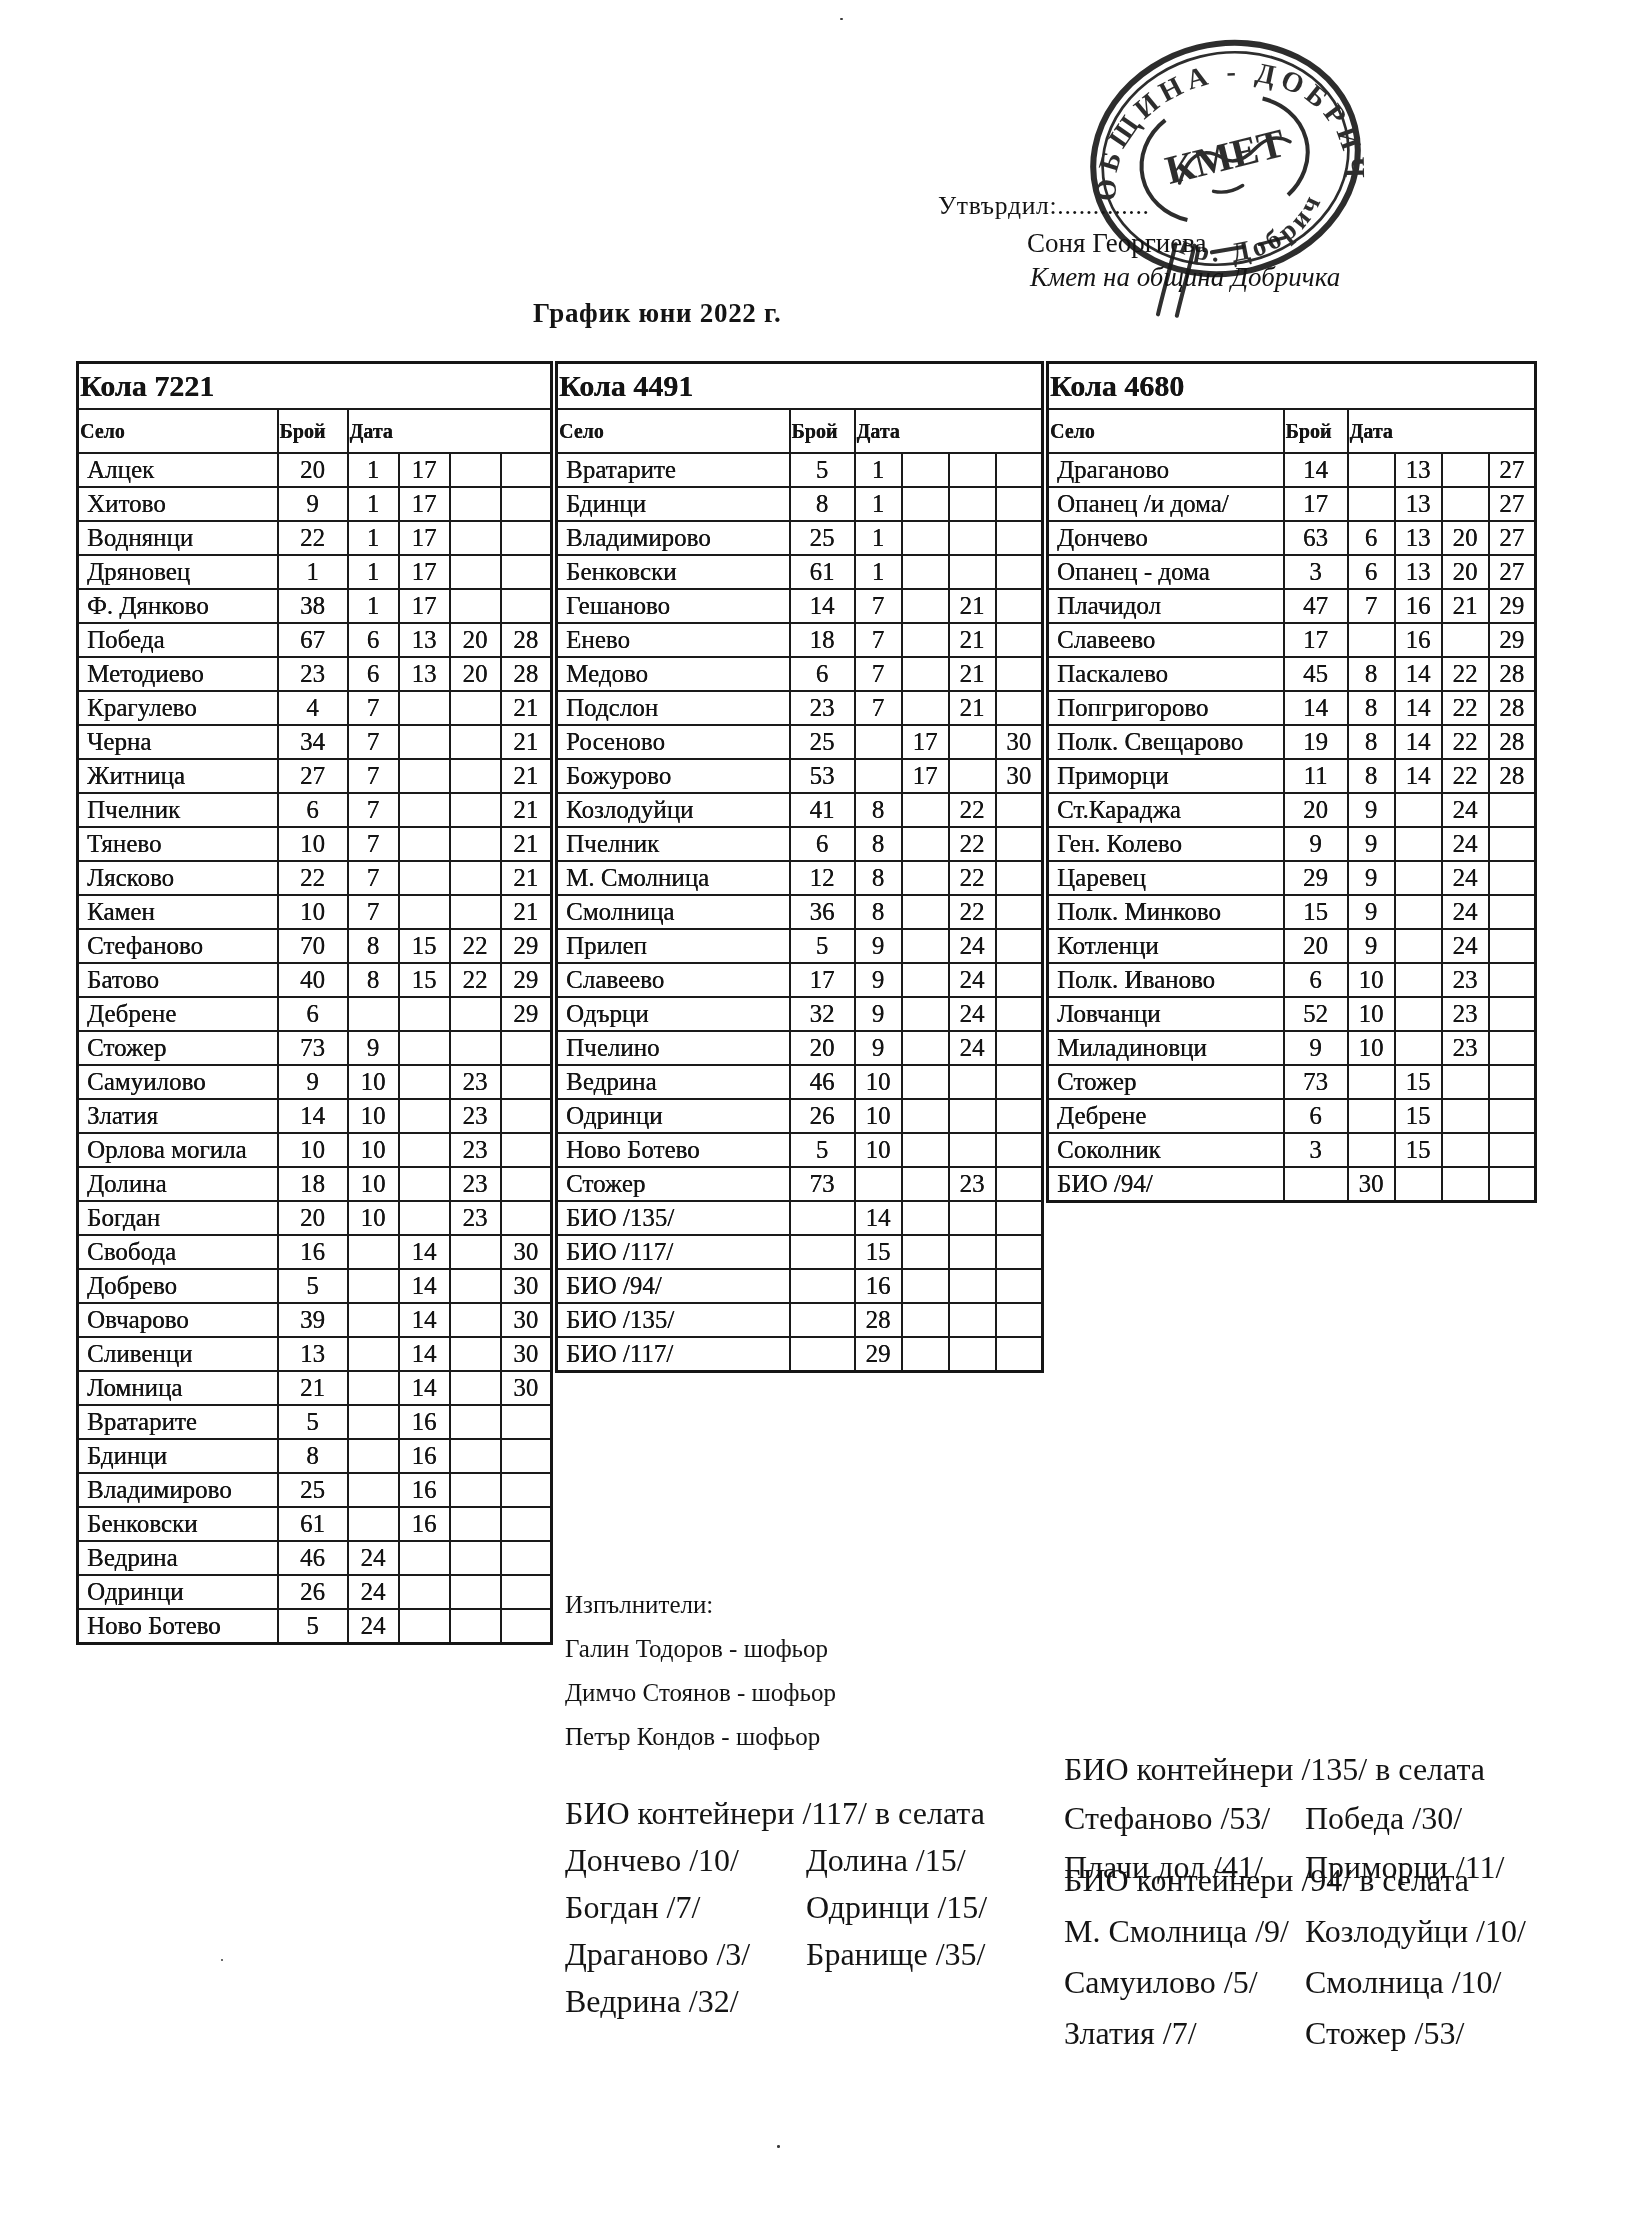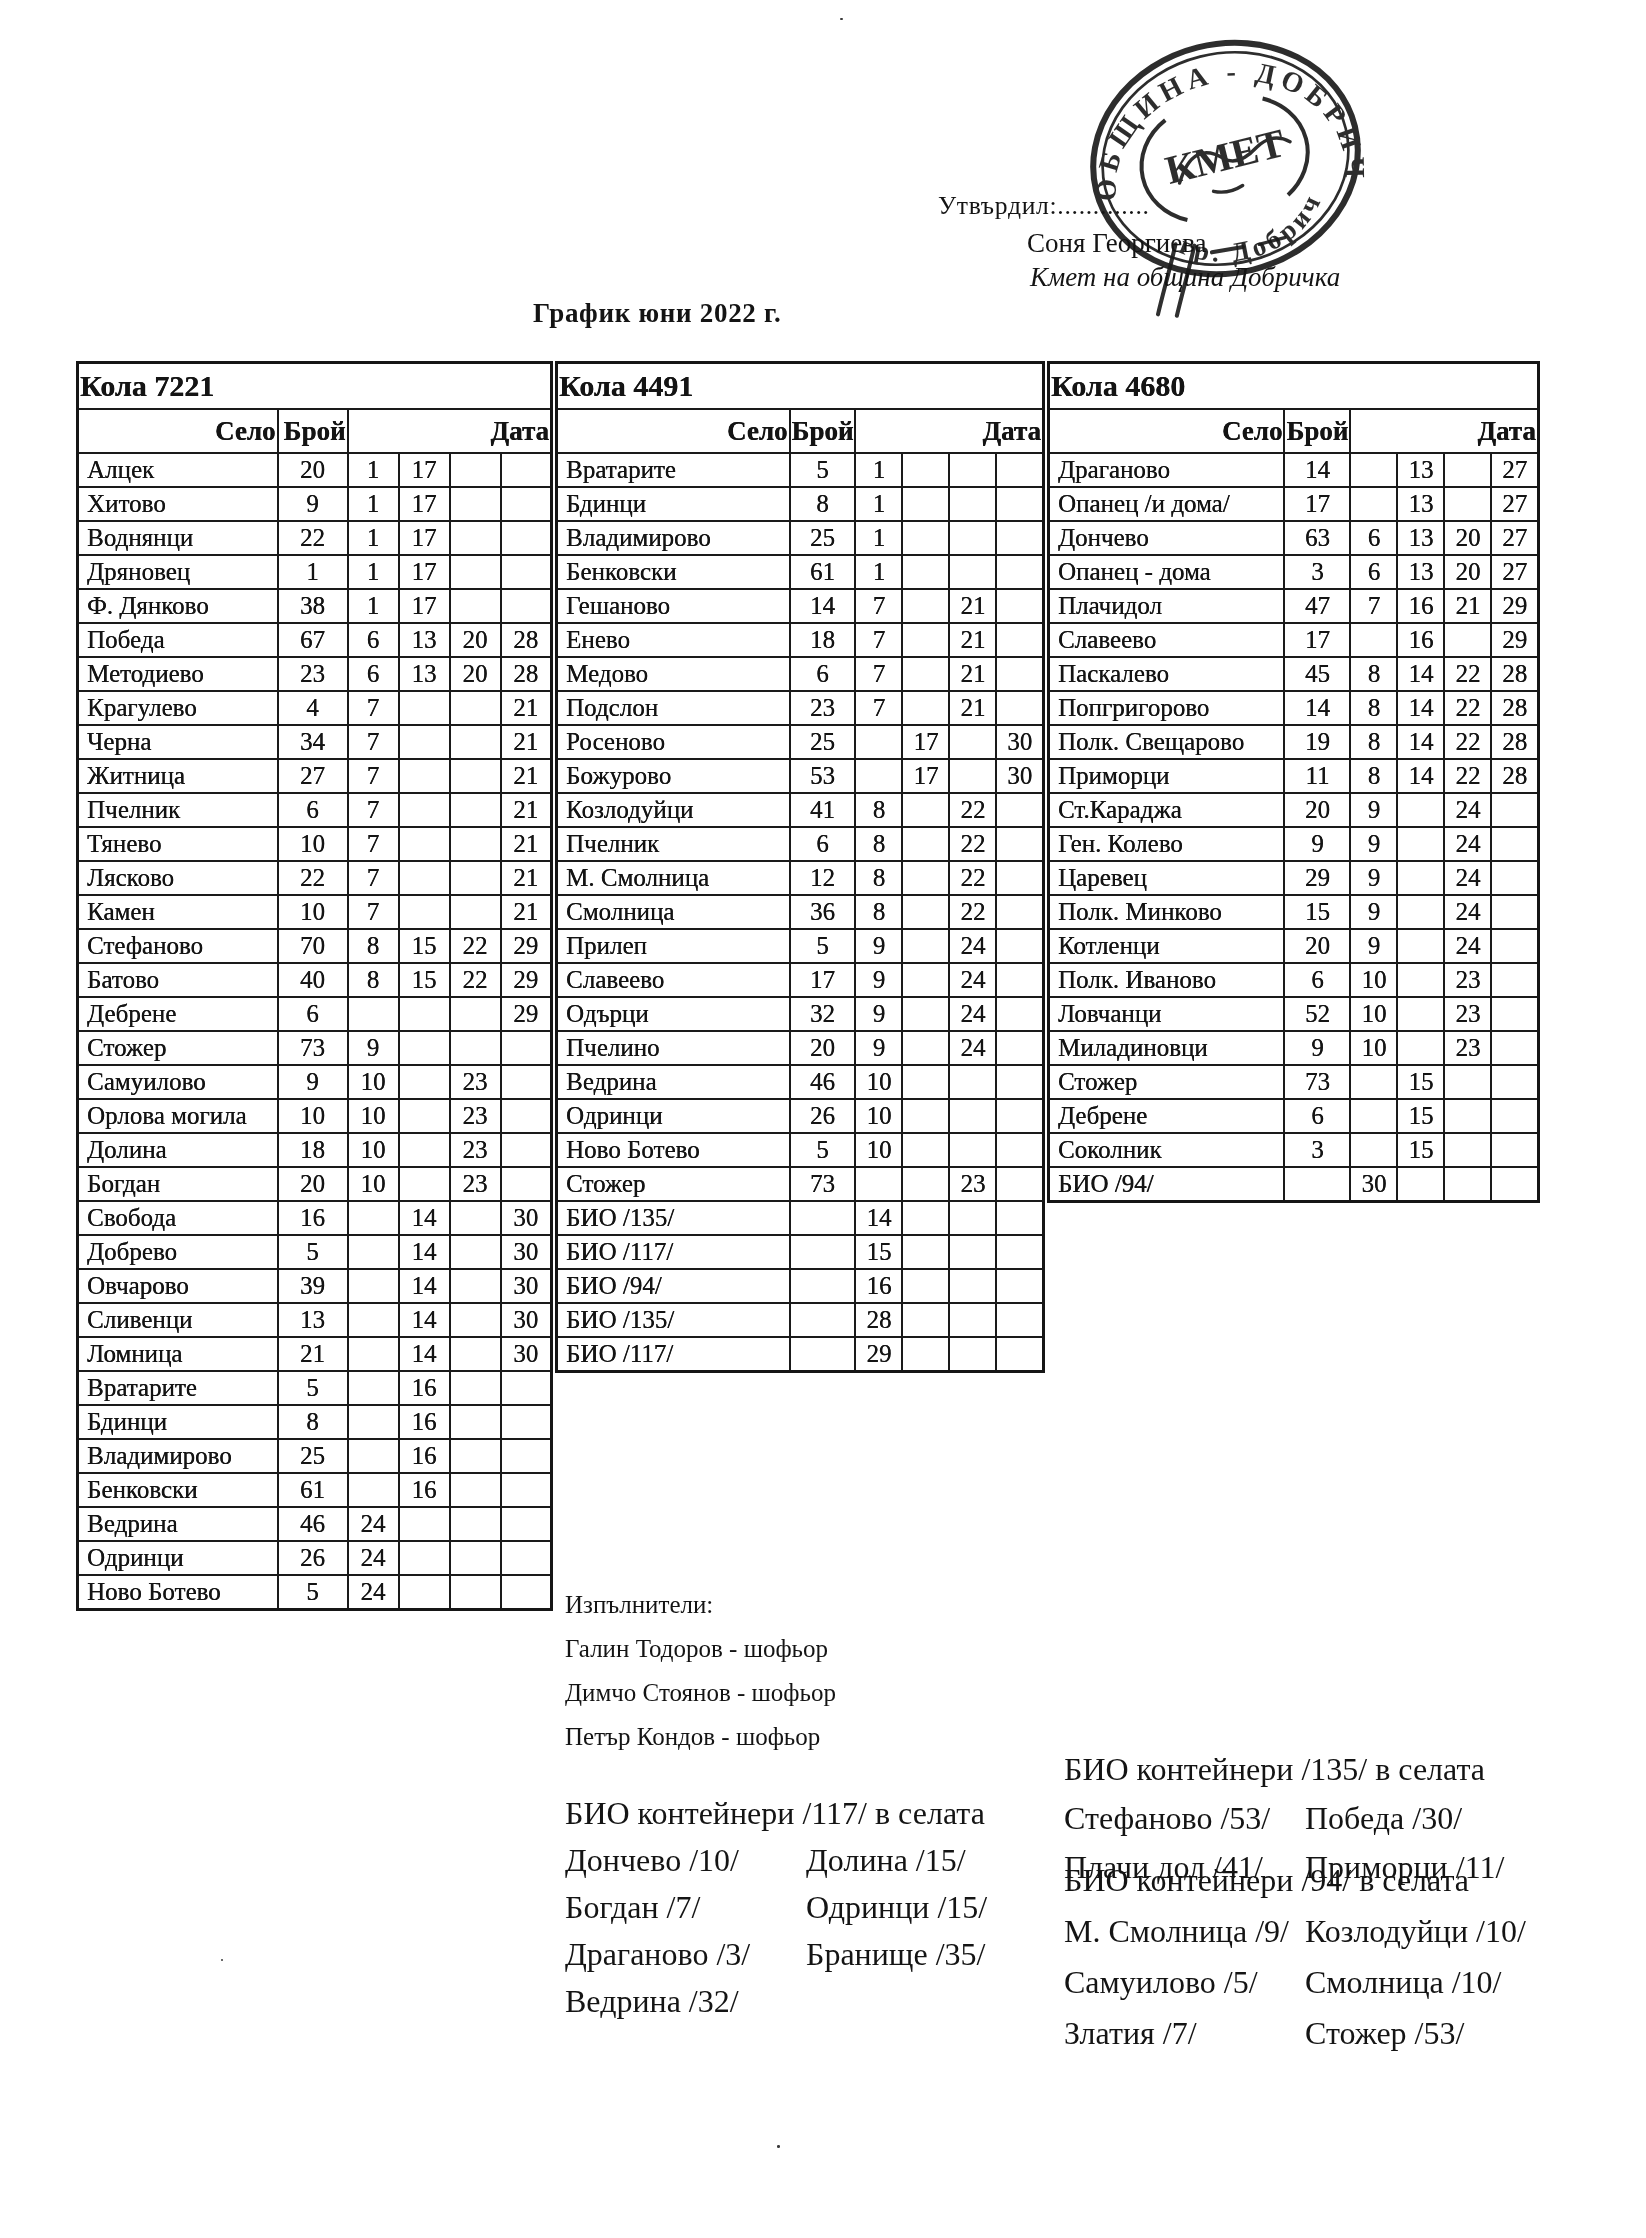--- a/index.html
+++ b/index.html
@@ -20,21 +20,21 @@
   .doc-title{left:533px;top:298px;font-size:27px;font-weight:bold;letter-spacing:0.7px;}
   
   .tables-wrap{left:76px;top:361px;display:flex;gap:2px;align-items:flex-start;}
   table.sched{border-collapse:collapse;table-layout:fixed;background:#fff;border:3.4px solid #161616;}
   table.sched th,table.sched td{
     border:2px solid #1a1a1a;overflow:hidden;white-space:nowrap;
     font-family:"Liberation Serif","DejaVu Serif",serif;
     text-shadow:0.3px 0 0 currentColor;
   }
   th.vehicle{height:42px;font-size:30px;font-weight:bold;text-align:left;border-bottom-width:2.7px;}
-  tr.cols th{height:40px;font-size:27px;font-weight:bold;text-align:right;border-bottom-width:2.7px;}
+  tr.cols th{height:40px;font-size:20px;font-weight:bold;text-align:left;border-bottom-width:2.7px;}
   table.sched td{height:32px;font-size:25px;text-align:center;padding:0;}
   table.sched td.village{text-align:left;padding-left:8px;}
   table.sched td.count,table.sched th.h-count{border-left-width:2.7px;border-right-width:2.7px;}
   table[data-table="0"] col.cv{width:200px;} table[data-table="0"] col.cc{width:70px;} table[data-table="0"] col.cd{width:51px;}
   table[data-table="1"] col.cv{width:233px;} table[data-table="1"] col.cc{width:65px;}  table[data-table="1"] col.cd{width:47px;}
   table[data-table="2"] col.cv{width:236px;} table[data-table="2"] col.cc{width:64px;}  table[data-table="2"] col.cd{width:47px;}
   
   .executors{left:565px;top:1583px;font-size:25px;line-height:44px;}
   .bio{font-size:32px;line-height:47px;}
   .bio .bio-title{font-weight:normal;}
@@ -250,20 +250,28 @@
           <td class="village">Стожер</td>
           <td class="count">73</td>
           <td class="date">9</td>
           <td class="date"></td>
           <td class="date"></td>
           <td class="date"></td>
         </tr>
         <tr>
           <td class="village">Самуилово</td>
           <td class="count">9</td>
+          <td class="date">10</td>
+          <td class="date"></td>
+          <td class="date">23</td>
+          <td class="date"></td>
+        </tr>
+        <tr>
+          <td class="village">Златия</td>
+          <td class="count">14</td>
           <td class="date">10</td>
           <td class="date"></td>
           <td class="date">23</td>
           <td class="date"></td>
         </tr>
         <tr>
           <td class="village">Орлова могила</td>
           <td class="count">10</td>
           <td class="date">10</td>
           <td class="date"></td>

